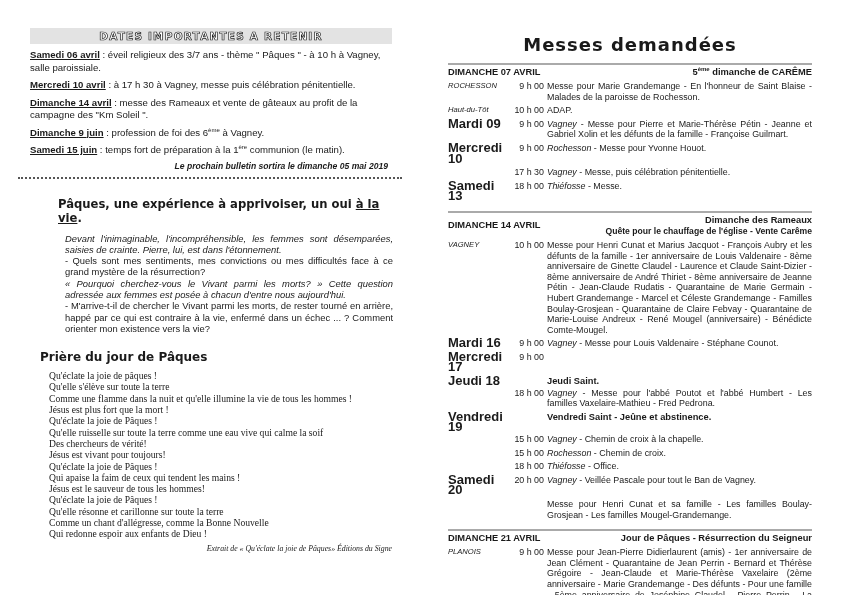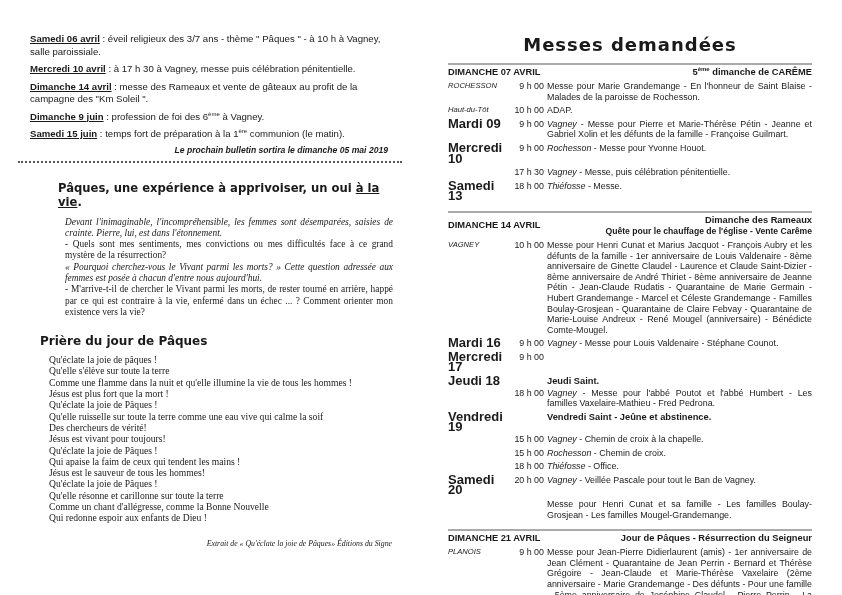--- a/index.html
+++ b/index.html
@@ -11,25 +11,25 @@
   
   .dates-header { background:#e3e3e3; height:16px; text-align:center; font-family:"DejaVu Sans", sans-serif;
                   font-weight:bold; font-size:10.5px; letter-spacing:1.2px; color:#fff;
                   -webkit-text-stroke:0.7px #222; line-height:16px; }
   .date-item { font-size:9.6px; line-height:12.5px; margin-top:5px; font-family:"Liberation Sans", sans-serif; }
   .date-item .dlabel { font-weight:bold; text-decoration:underline; }
   .next-bulletin { text-align:right; font-style:italic; font-weight:bold; font-size:8.6px; margin-top:4px; padding-right:4px; }
   .dots { border-bottom:2px dotted #555; margin:4px -10px 0 -12px; height:2px; }
   .paques-title { font-family:"DejaVu Sans", sans-serif; font-weight:bold; font-size:11.6px; margin:18px 0 0 28px; }
   .paques-title u { text-decoration:underline; }
-  .paques-body { margin:8px 0 16px 35px; width:328px; font-family:Liberation Serif, serif; font-size:9.4px; line-height:11.3px; text-align:justify; }
+  .paques-body { margin:8px 0 16px 35px; width:328px; font-family:Liberation Sans, sans-serif; font-size:9.4px; line-height:11.3px; text-align:justify; }
   .paques-body .it { font-style:italic; }
   .priere-title { font-family:"DejaVu Sans", sans-serif; font-weight:bold; font-size:12px; margin:16px 0 0 10px; }
   .priere-lines { margin:6px 0 0 19px; font-family:"Liberation Serif", serif; font-size:9.6px; line-height:11.3px; }
-  .credit { text-align:right; font-family:"Liberation Serif", serif; font-style:italic; font-size:7.8px; margin-top:14px; }
+  .credit { text-align:right; font-family:"Liberation Serif", serif; font-style:italic; font-size:7.8px; margin-top:3px; }
 
   
   .messes-title { text-align:center; font-family:"DejaVu Sans", sans-serif; font-weight:bold; font-size:18px; letter-spacing:1px; line-height:18px; }
   .messes-sub { text-align:center; font-family:"DejaVu Sans", sans-serif; font-weight:bold; font-size:12.5px; line-height:14px; }
   .sunday { border-top:2px solid #aaa; margin-top:9px; padding-top:2px; display:flex; justify-content:space-between; align-items:flex-start;
             font-weight:bold; font-size:9.3px; line-height:11px; }
   .sunday .sday { white-space:nowrap; }
   .sunday .stitle { text-align:right; }
   .row { display:flex; font-size:8.9px; line-height:10.6px; margin-top:3px; }
   .row .place { width:58px; font-style:italic; font-size:7.6px; text-transform:none; }
@@ -37,20 +37,21 @@
   .row .time { width:38px; text-align:right; padding-right:3px; white-space:nowrap; }
   .row .txt { flex:1; text-align:justify; }
   .row .txt i { font-style:italic; }
   .row .boldtxt { font-weight:bold; font-size:9.3px; }
   sup { font-size:6px; line-height:0; }
 </style>
 </head>
 <body>
 
 <div class="col-left">
+  <div class="dates-header">DATES IMPORTANTES A RETENIR</div>
 
   <div class="date-item"><span class="dlabel">Samedi 06 avril</span><span> : éveil religieux des 3/7 ans - thème " Pâques " - à 10 h à Vagney, salle paroissiale.</span></div>
   <div class="date-item"><span class="dlabel">Mercredi 10 avril</span><span> : à 17 h 30 à Vagney, messe puis célébration pénitentielle.</span></div>
   <div class="date-item"><span class="dlabel">Dimanche 14 avril</span><span> : messe des Rameaux et vente de gâteaux au profit de la campagne des "Km Soleil ".</span></div>
   <div class="date-item"><span class="dlabel">Dimanche 9 juin</span><span> : profession de foi des 6</span><sup>ème</sup><span> à Vagney.</span></div>
   <div class="date-item"><span class="dlabel">Samedi 15 juin</span><span> : temps fort de préparation à la 1</span><sup>ère</sup><span> communion (le matin).</span></div>
 
   <div class="next-bulletin">Le prochain bulletin sortira le dimanche 05 mai 2019</div>
   <div class="dots"></div>
 

